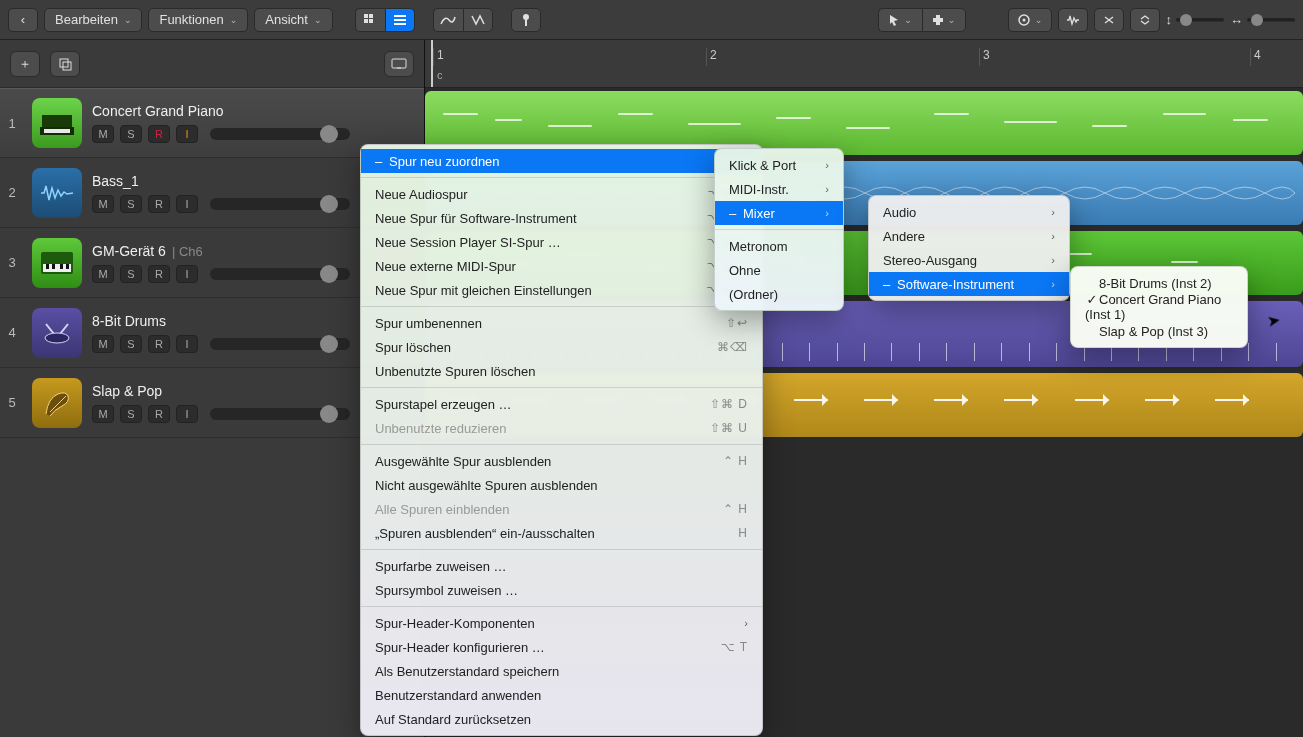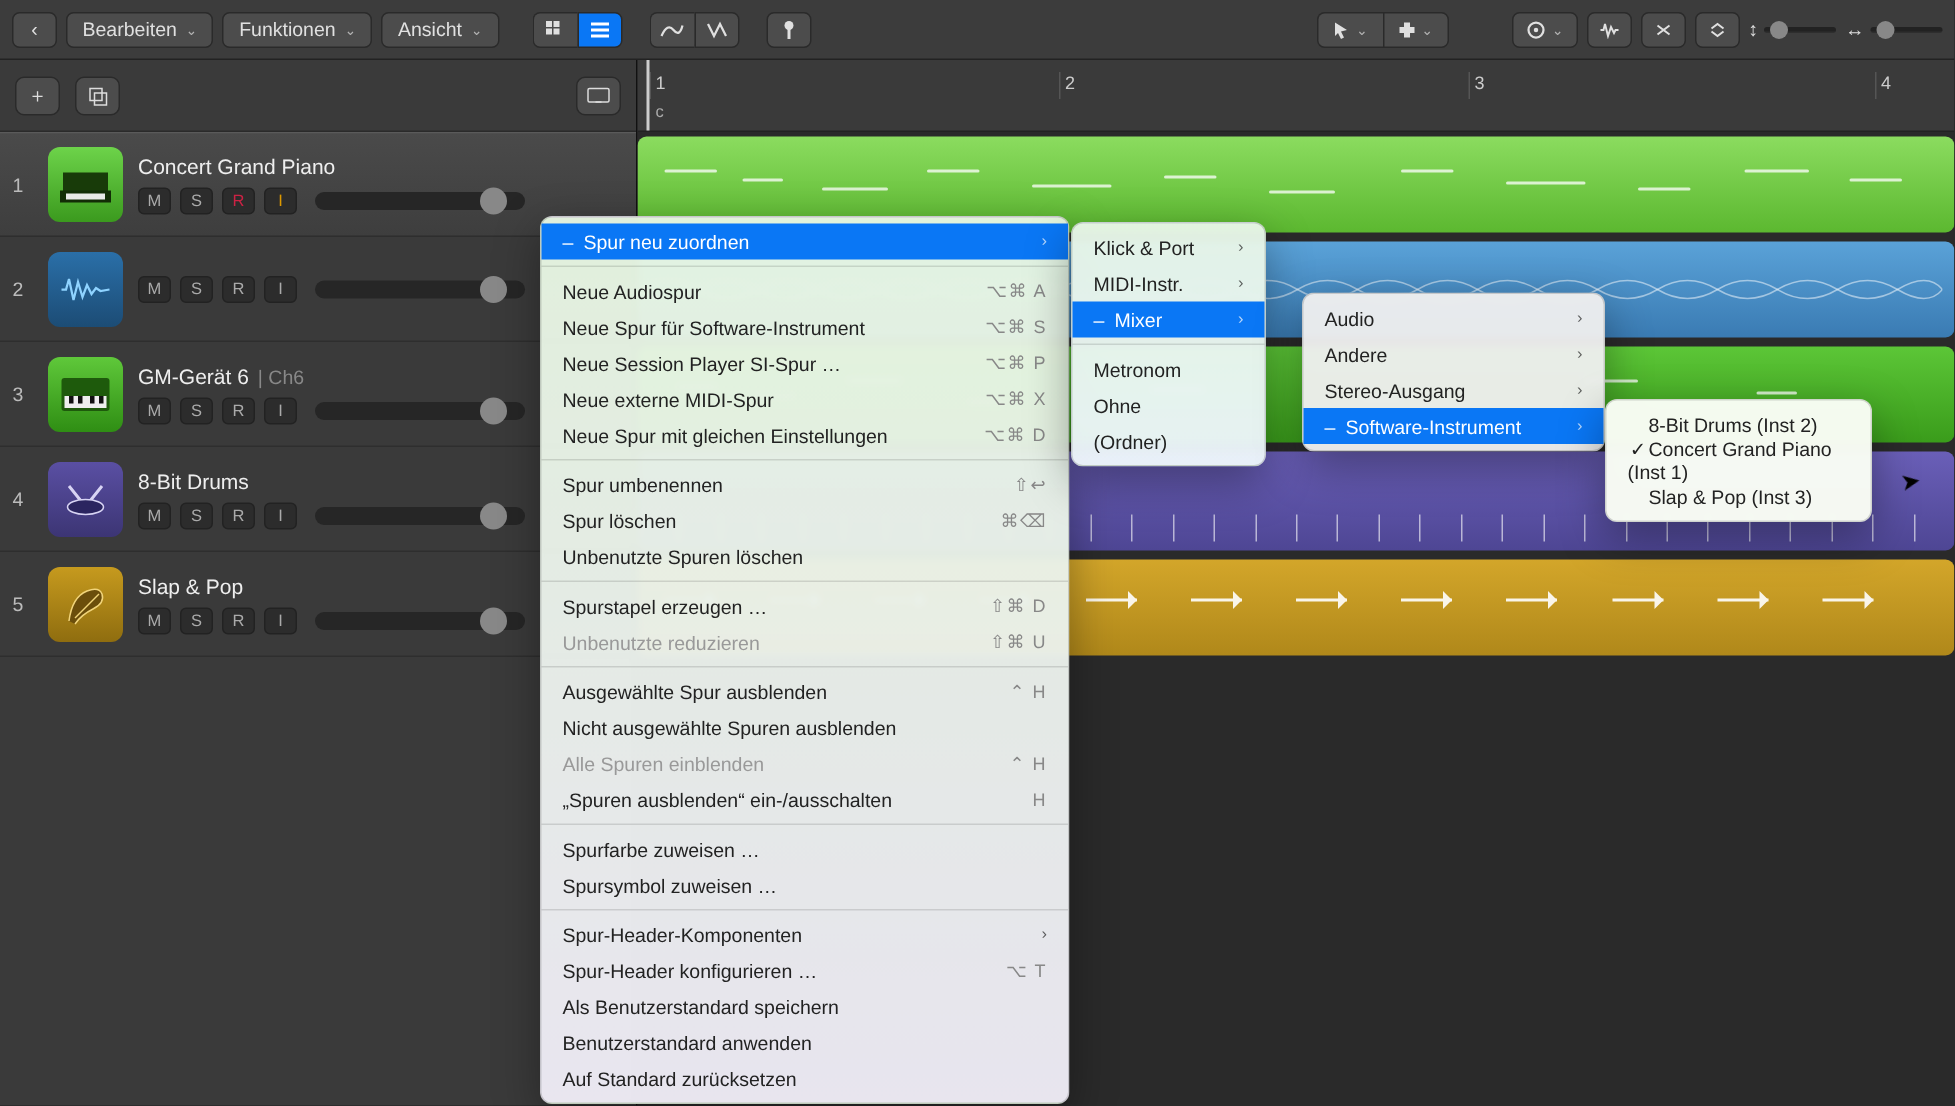--- a/index.html
+++ b/index.html
@@ -80,21 +80,21 @@
 .menu.tinted1 { background:linear-gradient(180deg, rgba(230,245,225,.97), rgba(238,235,245,.97)); }
 .menu.tinted2 { background:linear-gradient(180deg, rgba(230,245,230,.97), rgba(236,244,250,.97)); }
 .mi { height:24px; display:flex; align-items:center; padding:0 14px; justify-content:space-between; gap:18px;}
 .mi.disabled { color:#999; }
 .mi.selected { background:#0a77f5; color:#fff; }
 .mi .sc { color:#888; font-size:12px; letter-spacing:1px;}
 .sep { height:1px; background:rgba(0,0,0,.12); margin:4px 0;}
 .arrow { font-size:11px; opacity:.7;}
 .check { width:14px; display:inline-block; text-align:center;}
 .menu .indent { width:14px; display:inline-block;}
-#menu1 { top:144px; left:360px; width:353px;}
+#menu1 { top:144px; left:360px; width:403px;}
 #menu2 { top:148px; left:714px; width:130px;}
 #menu3 { top:195px; left:868px; width:202px;}
 #menu4 { top:266px; left:1070px; width:178px; background:rgba(248,252,244,.98);}
 .cursor { position:absolute; top:311px; left:1267px; font-size:16px; color:#000; z-index:100; transform:rotate(-10deg);}
 </style>
 </head>
 <body>
 
 <div class="toolbar">
   <div class="tb-icon-btn">
@@ -252,20 +252,23 @@
       </div>
 
       <div class="track">
         <div class="track-num">2</div>
         <div class="track-icon ic-blue">
             <svg width="34" height="20">
               <path d="M1 10 L4 10 L6 3 L9 17 L12 5 L15 15 L18 7 L21 13 L24 9 L27 11 L33 10" stroke="#8fd3ff" fill="none" stroke-width="1.5"></path>
             </svg>
           </div>
         <div class="track-body">
+          <div class="track-name">
+              <span>Bass_1</span>
+            </div>
           <div class="track-ctrls">
             <div class="chip">M</div>
             <div class="chip">S</div>
             <div class="chip">R</div>
             <div class="chip">I</div>
             <div class="vol"></div>
           </div>
         </div>
       </div>
 

